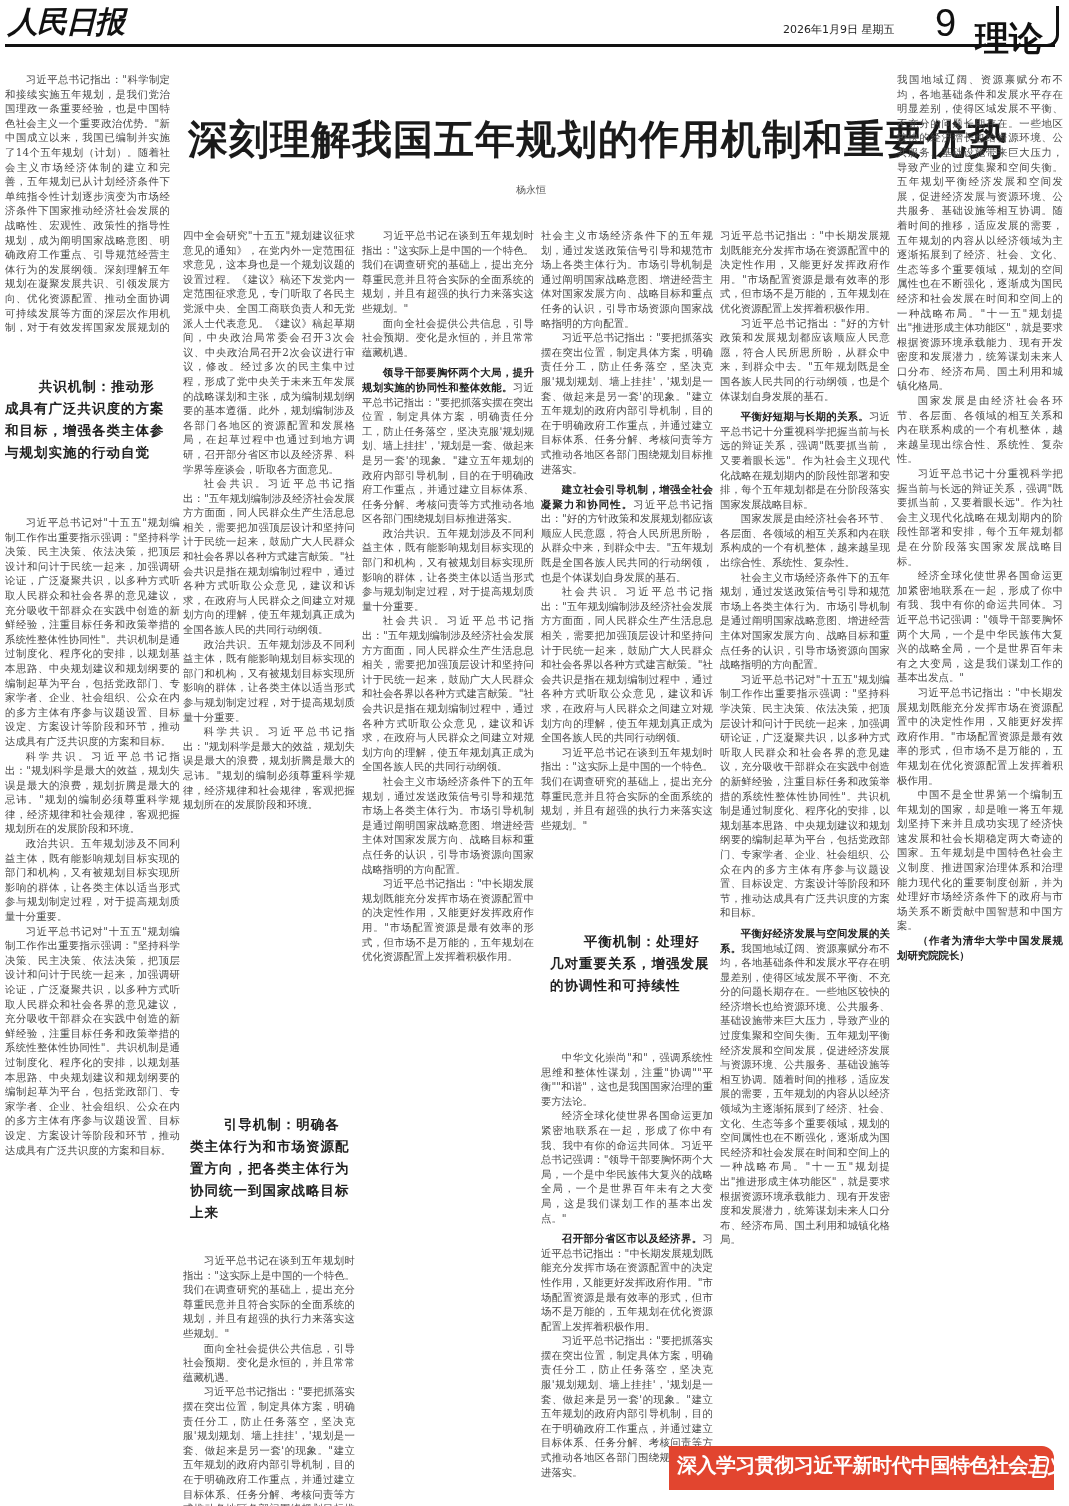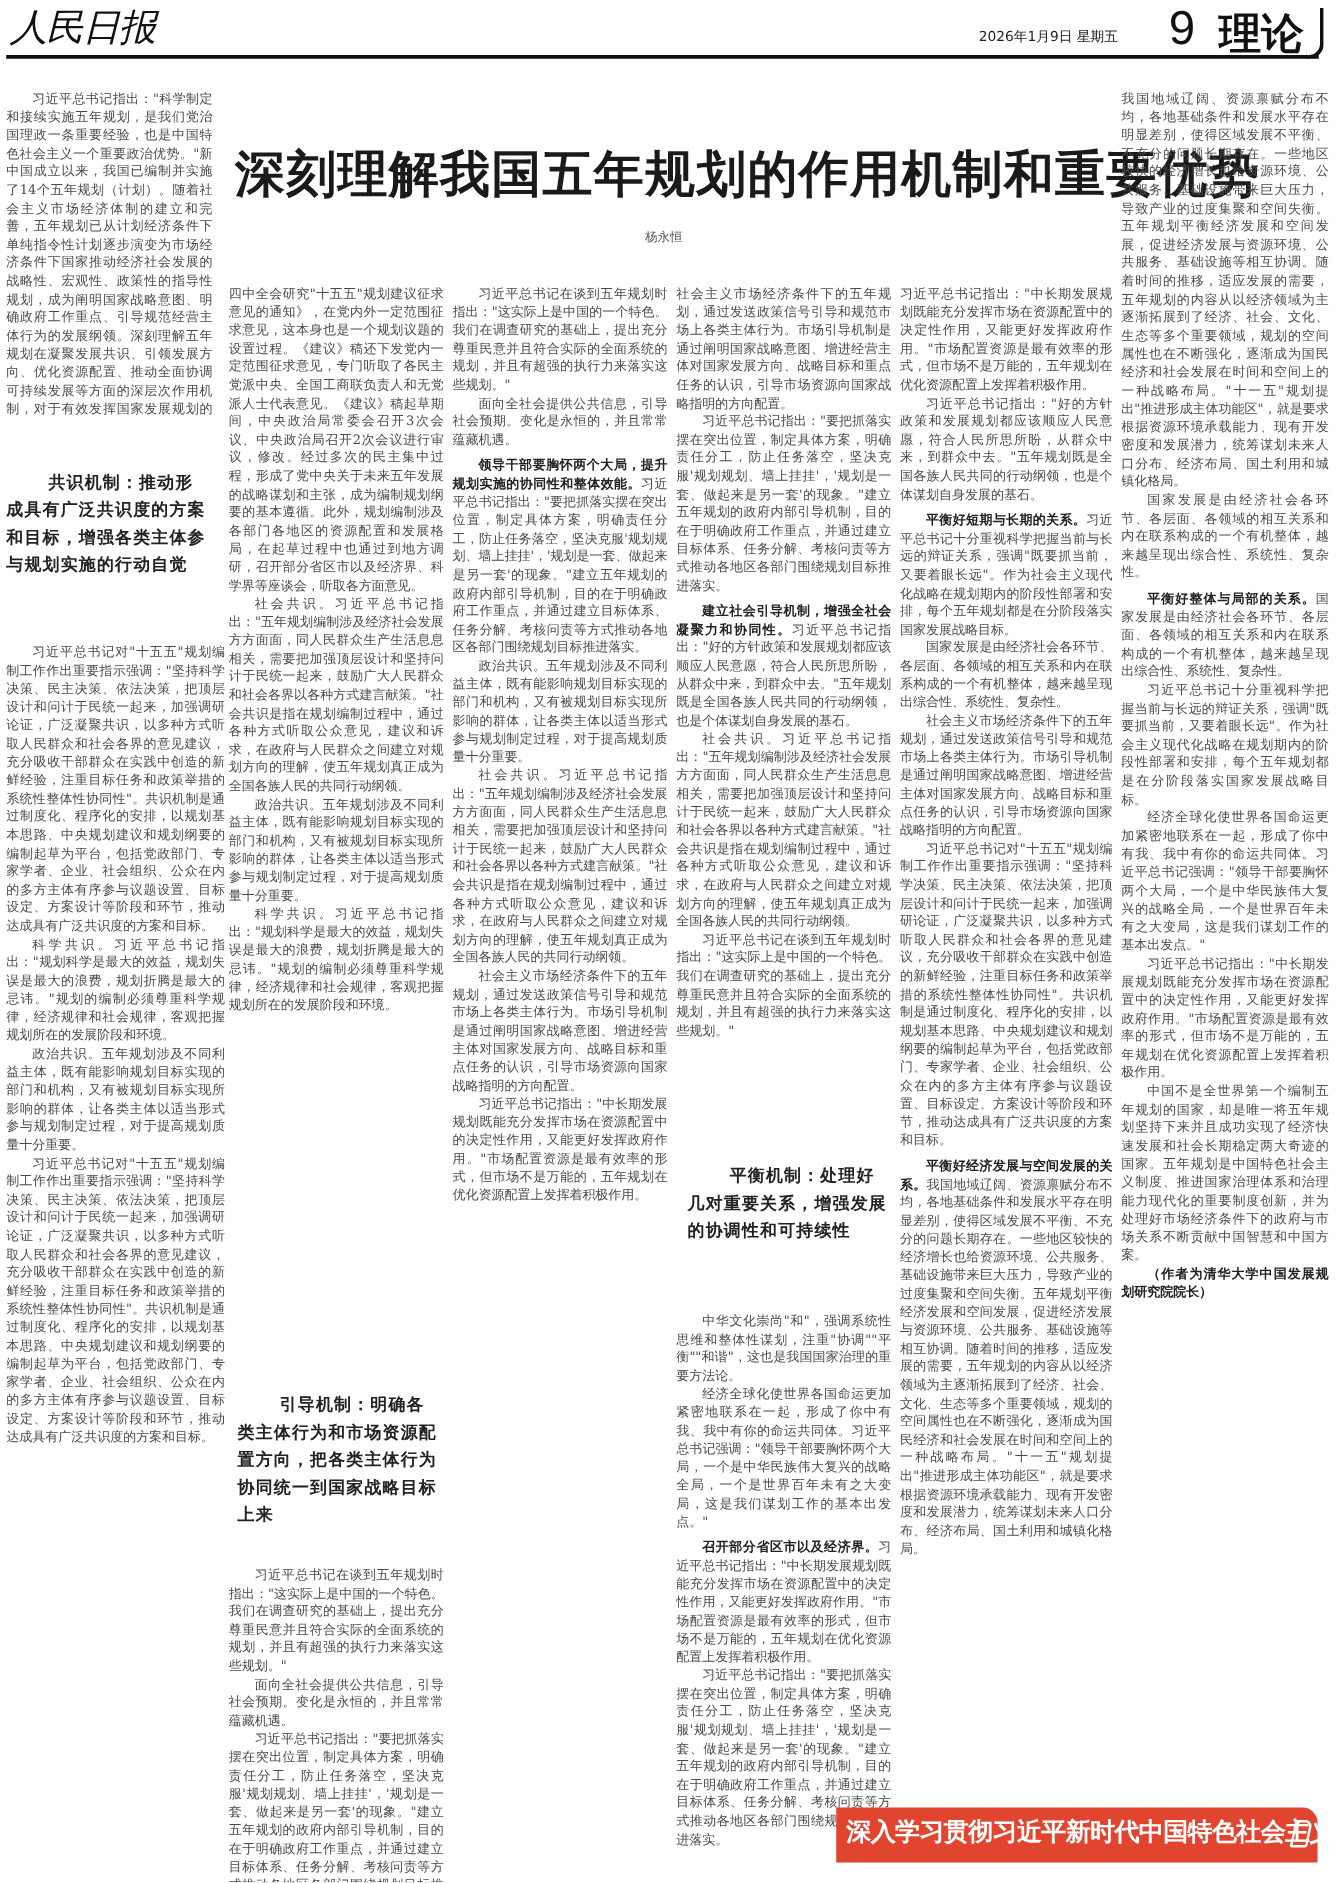--- a/index.html
+++ b/index.html
@@ -1,26 +1,26 @@
 <!DOCTYPE html>
 <html><head>
 <meta charset="utf-8">
 <style>
   * { box-sizing: border-box; margin: 0; padding: 0; }
   html, body { width: 1069px; height: 1506px; background: #ffffff; overflow: hidden; }
   body { position: relative; font-family: "DejaVu Serif", serif; color: #3a3a3a; }
 
   
   .masthead { position: absolute; left: 0; top: 0; width: 1069px; height: 52px; }
-  .logo { position: absolute; left: 8px; top: 2px; font-family: "DejaVu Serif", serif; font-size: 30px; font-weight: normal; font-style: italic; color: #111; letter-spacing: -1px; }
+  .logo { position: absolute; left: 8px; top: 2px; font-family: "DejaVu Serif", serif; font-size: 30px; font-weight: bold; font-style: italic; color: #111; letter-spacing: -1px; }
   .rule { position: absolute; left: 5px; top: 44px; width: 1050px; height: 3px; background: #111; }
   .rule-curve { position: absolute; right: 10px; top: 6px; width: 14px; height: 41px; border-right: 3px solid #111; border-bottom: 3px solid #111; border-bottom-right-radius: 12px; }
   .dateline { position: absolute; left: 783px; top: 22px; font-family: "DejaVu Sans", sans-serif; font-size: 11px; color: #222; }
   .page-no { position: absolute; left: 935px; top: 2px; font-family: "Liberation Sans", sans-serif; font-size: 38px; color: #111; }
-  .section { position: absolute; left: 975px; top: 4px; font-family: "DejaVu Sans", sans-serif; font-size: 34px; font-weight: bold; color: #111; }
+  .section { position: absolute; left: 975px; top: 16px; font-family: "DejaVu Sans", sans-serif; font-size: 34px; font-weight: bold; color: #111; }
 
   
   .headline { position: absolute; left: 188px; top: 112px; width: 700px; font-family: "DejaVu Sans", sans-serif; font-weight: bold; font-size: 40px; color: #1a1a1a; letter-spacing: 1px; white-space: nowrap; }
   .byline { position: absolute; left: 516px; top: 183px; font-size: 10px; color: #555; }
 
   
   .col { position: absolute; font-size: 10.4px; line-height: 14.6px; color: #4a4a4a; text-align: justify; overflow: hidden; }
   .col p { text-indent: 2em; }
   .col .bold { font-weight: bold; color: #222; font-family: "DejaVu Sans", sans-serif; }
   .subhead { position: absolute; font-family: "DejaVu Sans", sans-serif; font-weight: bold; font-size: 13.5px; line-height: 22px; color: #222; letter-spacing: 1px; text-indent: 2.5em; }
@@ -99,21 +99,20 @@
   <p style="margin-top:6px"><span class="bold">平衡好短期与长期的关系。</span><span>习近平总书记十分重视科学把握当前与长远的辩证关系，强调"既要抓当前，又要着眼长远"。作为社会主义现代化战略在规划期内的阶段性部署和安排，每个五年规划都是在分阶段落实国家发展战略目标。</span></p>
   <p>国家发展是由经济社会各环节、各层面、各领域的相互关系和内在联系构成的一个有机整体，越来越呈现出综合性、系统性、复杂性。</p>
   <p>社会主义市场经济条件下的五年规划，通过发送政策信号引导和规范市场上各类主体行为。市场引导机制是通过阐明国家战略意图、增进经营主体对国家发展方向、战略目标和重点任务的认识，引导市场资源向国家战略指明的方向配置。</p>
   <p>习近平总书记对"十五五"规划编制工作作出重要指示强调："坚持科学决策、民主决策、依法决策，把顶层设计和问计于民统一起来，加强调研论证，广泛凝聚共识，以多种方式听取人民群众和社会各界的意见建议，充分吸收干部群众在实践中创造的新鲜经验，注重目标任务和政策举措的系统性整体性协同性"。共识机制是通过制度化、程序化的安排，以规划基本思路、中央规划建议和规划纲要的编制起草为平台，包括党政部门、专家学者、企业、社会组织、公众在内的多方主体有序参与议题设置、目标设定、方案设计等阶段和环节，推动达成具有广泛共识度的方案和目标。</p>
   <p style="margin-top:6px"><span class="bold">平衡好经济发展与空间发展的关系。</span><span>我国地域辽阔、资源禀赋分布不均，各地基础条件和发展水平存在明显差别，使得区域发展不平衡、不充分的问题长期存在。一些地区较快的经济增长也给资源环境、公共服务、基础设施带来巨大压力，导致产业的过度集聚和空间失衡。五年规划平衡经济发展和空间发展，促进经济发展与资源环境、公共服务、基础设施等相互协调。随着时间的推移，适应发展的需要，五年规划的内容从以经济领域为主逐渐拓展到了经济、社会、文化、生态等多个重要领域，规划的空间属性也在不断强化，逐渐成为国民经济和社会发展在时间和空间上的一种战略布局。"十一五"规划提出"推进形成主体功能区"，就是要求根据资源环境承载能力、现有开发密度和发展潜力，统筹谋划未来人口分布、经济布局、国土利用和城镇化格局。</span></p>
 </div>
 
 <div class="col" style="left:897px; top:72px; width:166px; height:1310px;">
   <p style="text-indent:0">我国地域辽阔、资源禀赋分布不均，各地基础条件和发展水平存在明显差别，使得区域发展不平衡、不充分的问题长期存在。一些地区较快的经济增长也给资源环境、公共服务、基础设施带来巨大压力，导致产业的过度集聚和空间失衡。五年规划平衡经济发展和空间发展，促进经济发展与资源环境、公共服务、基础设施等相互协调。随着时间的推移，适应发展的需要，五年规划的内容从以经济领域为主逐渐拓展到了经济、社会、文化、生态等多个重要领域，规划的空间属性也在不断强化，逐渐成为国民经济和社会发展在时间和空间上的一种战略布局。"十一五"规划提出"推进形成主体功能区"，就是要求根据资源环境承载能力、现有开发密度和发展潜力，统筹谋划未来人口分布、经济布局、国土利用和城镇化格局。</p>
   <p>国家发展是由经济社会各环节、各层面、各领域的相互关系和内在联系构成的一个有机整体，越来越呈现出综合性、系统性、复杂性。</p>
-  <p style="margin-top:6px"><span class="bold">平衡好整体与局部的关系。</span><span>国家发展是由经济社会各环节、各层面、各领域的相互关系和内在联系构成的一个有机整体，越来越呈现出综合性、系统性、复杂性。</span></p>
   <p>习近平总书记十分重视科学把握当前与长远的辩证关系，强调"既要抓当前，又要着眼长远"。作为社会主义现代化战略在规划期内的阶段性部署和安排，每个五年规划都是在分阶段落实国家发展战略目标。</p>
   <p>经济全球化使世界各国命运更加紧密地联系在一起，形成了你中有我、我中有你的命运共同体。习近平总书记强调："领导干部要胸怀两个大局，一个是中华民族伟大复兴的战略全局，一个是世界百年未有之大变局，这是我们谋划工作的基本出发点。"</p>
   <p>习近平总书记指出："中长期发展规划既能充分发挥市场在资源配置中的决定性作用，又能更好发挥政府作用。"市场配置资源是最有效率的形式，但市场不是万能的，五年规划在优化资源配置上发挥着积极作用。</p>
   <p>中国不是全世界第一个编制五年规划的国家，却是唯一将五年规划坚持下来并且成功实现了经济快速发展和社会长期稳定两大奇迹的国家。五年规划是中国特色社会主义制度、推进国家治理体系和治理能力现代化的重要制度创新，并为处理好市场经济条件下的政府与市场关系不断贡献中国智慧和中国方案。</p>
   <p class="bold">（作者为清华大学中国发展规划研究院院长）</p>
 </div>
 
 <div class="banner">
   <div class="banner-text">深入学习贯彻习近平新时代中国特色社会主义思想</div>
   <div class="pen-icon"></div>

